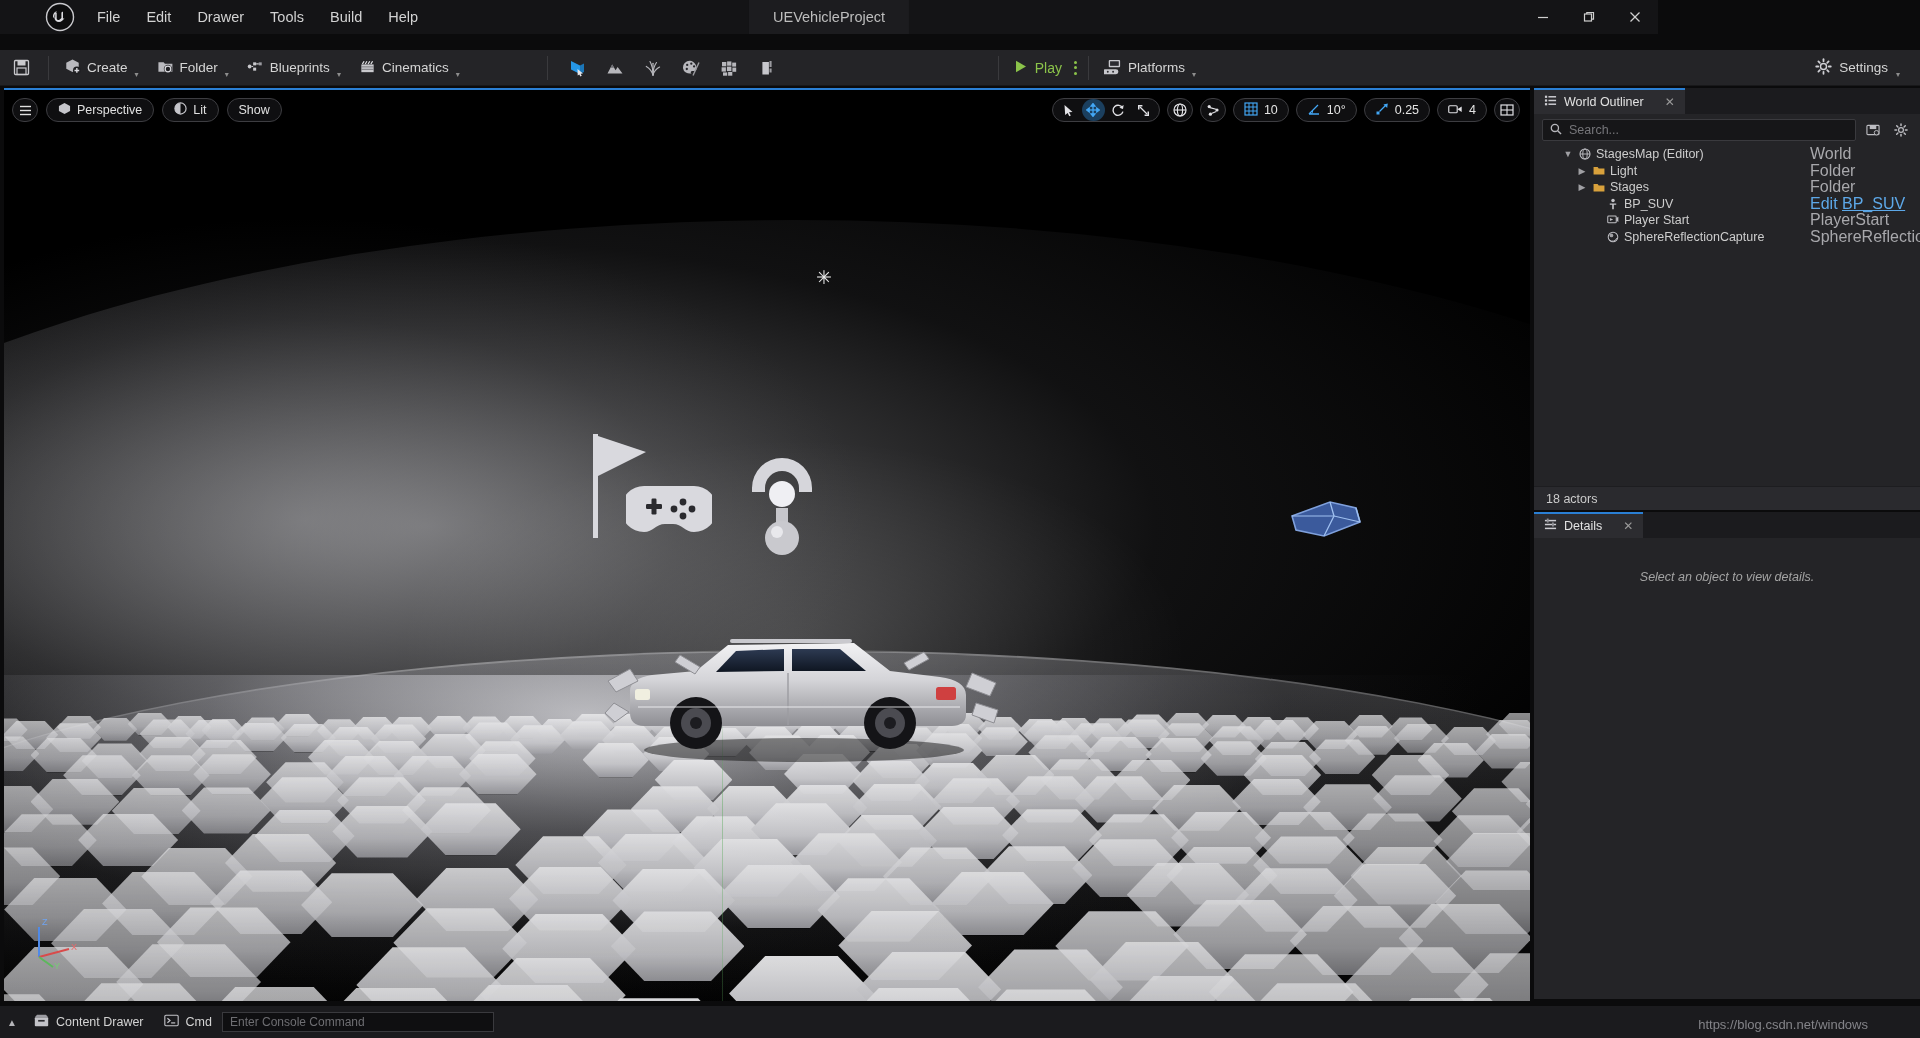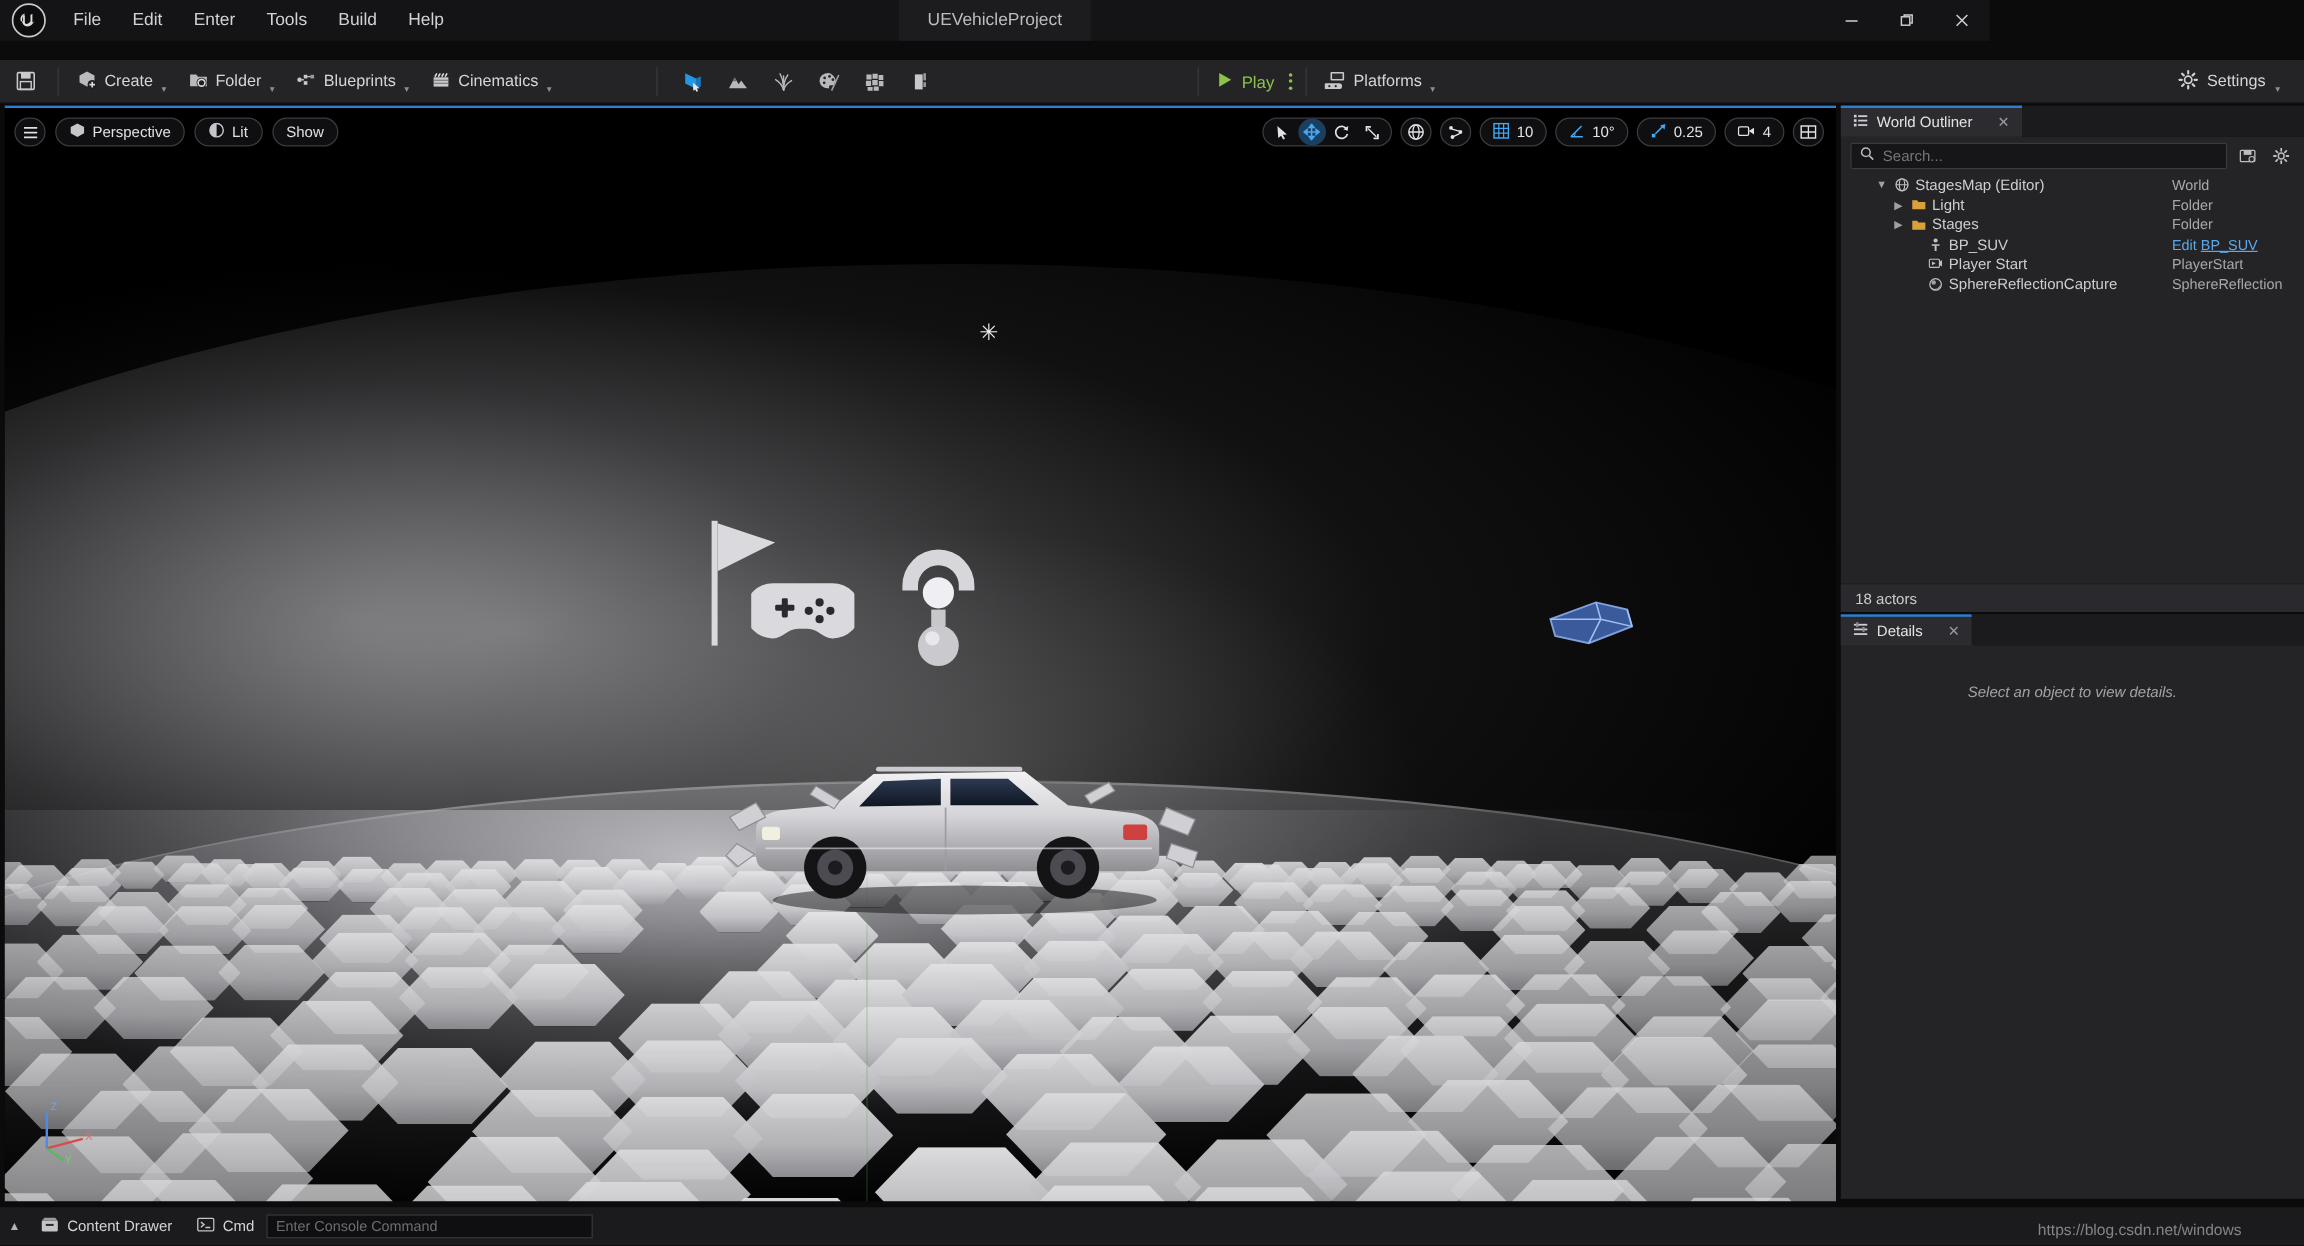--- a/index.html
+++ b/index.html
@@ -8,21 +8,21 @@
     background: #0b0b0c;
     font-family: "Liberation Sans", sans-serif;
     color: #d8d8d8;
     overflow: hidden;
   }
   .app { position: relative; width: 1920px; height: 1038px; }
 
   
   .titlebar {
     position: absolute; left:0; top:0; width:1658px; height:34px;
-    background:#141416; display:flex; align-items:center;
+    background:#141416; display:flex; align-items:center;padding-left:36px;
   }
   .ue-logo {
     width:48px; height:34px; display:flex; align-items:center; justify-content:center;
   }
   .ue-logo svg { display:block; }
   .menu { display:flex; align-items:center; height:34px; }
   .menu-item {
     padding:0 13px; height:34px; line-height:34px; font-size:14.5px; color:#d2d2d2;
     cursor:default;
   }
@@ -190,21 +190,21 @@
     font-size:12.5px; color:#cfcfcf; border-bottom:1px solid #1d1d20;
   }
   .ol-h-eye { width:24px; display:flex; align-items:center; justify-content:center; }
   .ol-h-label { flex:1; padding-left:6px; display:flex; align-items:center; gap:4px;}
   .ol-h-type { width:110px; padding-left:4px; }
   .ol-rows { flex:1; overflow:hidden; }
   .ol-row {
     display:flex; align-items:center; height:16.5px; font-size:12.5px; color:#cdcdcd;
   }
   .ol-row .label { flex:1; display:flex; align-items:center; gap:5px; }
-  .ol-row .type { width:110px; color:#a8a8ac; font-size:12px;
+  .ol-row .type { width:110px; color:#a8a8ac; font-size:16px;
                   overflow:hidden; white-space:nowrap; }
   .ol-row .type.link { color:#5da8e8; }
   .ol-row .type.link u { text-decoration:underline; }
   .twisty { width:12px; text-align:center; color:#a0a0a4; font-size:9px; }
   .actor-count {
     height:24px; background:#2a2a2e; display:flex; align-items:center;
     padding-left:12px; font-size:12.5px; color:#cbcbcb;
     border-top:1px solid #1d1d20;
   }
   .details {
@@ -243,21 +243,21 @@
   <div class="titlebar">
     <div class="ue-logo">
       <svg width="30" height="30" viewBox="0 0 30 30">
         <circle cx="15" cy="15" r="13.5" fill="#0d0d0e" stroke="#c9c9cd" stroke-width="1.4"></circle>
         <path d="M11 9.5 c-2 1 -3 2.6 -3 4.6 0 1.2 .5 1.9 1.3 1.9 .4 0 .7-.15 .9-.4 l0 -4.3 1.5 -.8 0 6.1 c0 .9 .5 1.4 1.3 1.4 1.2 0 2.4-.9 3.4-2.1 l0 -5.5 1.6 -.85 0 7.1 c.6 -.1 1.1 -.45 1.5 -.9 -1.1 2.6 -3.2 4.3 -5.5 4.3 -2.7 0 -4.6 -1.9 -4.6 -4.9 0 -2.6 .9 -4.3 2.6 -5.65 z" fill="#dcdce0"></path>
       </svg>
     </div>
     <div class="menu">
       <div class="menu-item">File</div>
       <div class="menu-item">Edit</div>
-      <div class="menu-item">Enter</div>
+      <div class="menu-item">Drawer</div>
       <div class="menu-item">Tools</div>
       <div class="menu-item">Build</div>
       <div class="menu-item">Help</div>
     </div>
     <div class="title-center">UEVehicleProject</div>
     <div class="win-btns">
       <div class="win-btn">
         <svg width="12" height="12" viewBox="0 0 12 12">
             <line x1="1" y1="6.5" x2="11" y2="6.5" stroke="#cfcfcf" stroke-width="1.2"></line>
           </svg>

